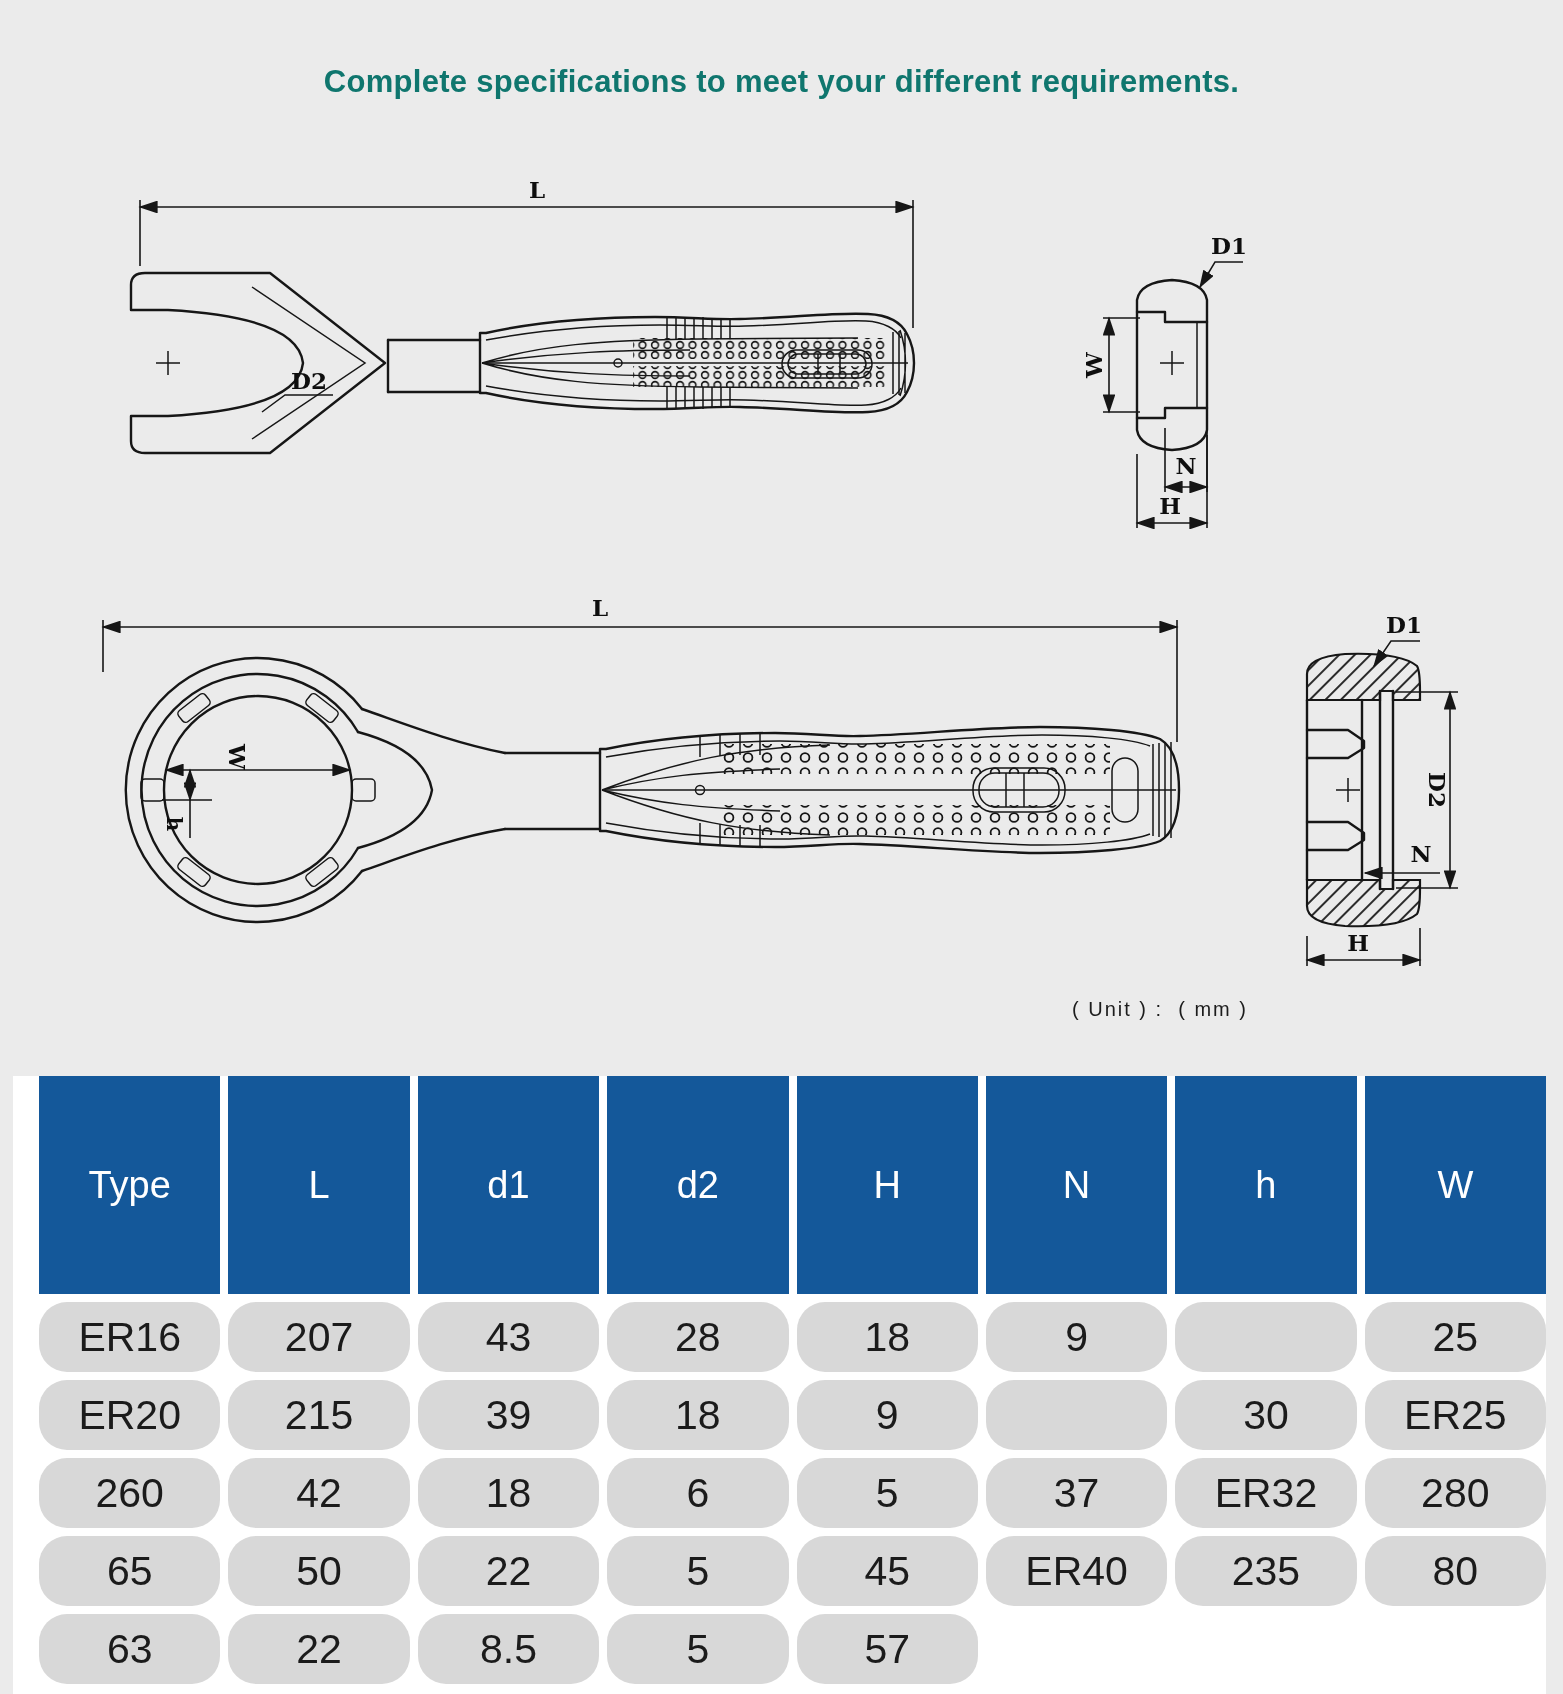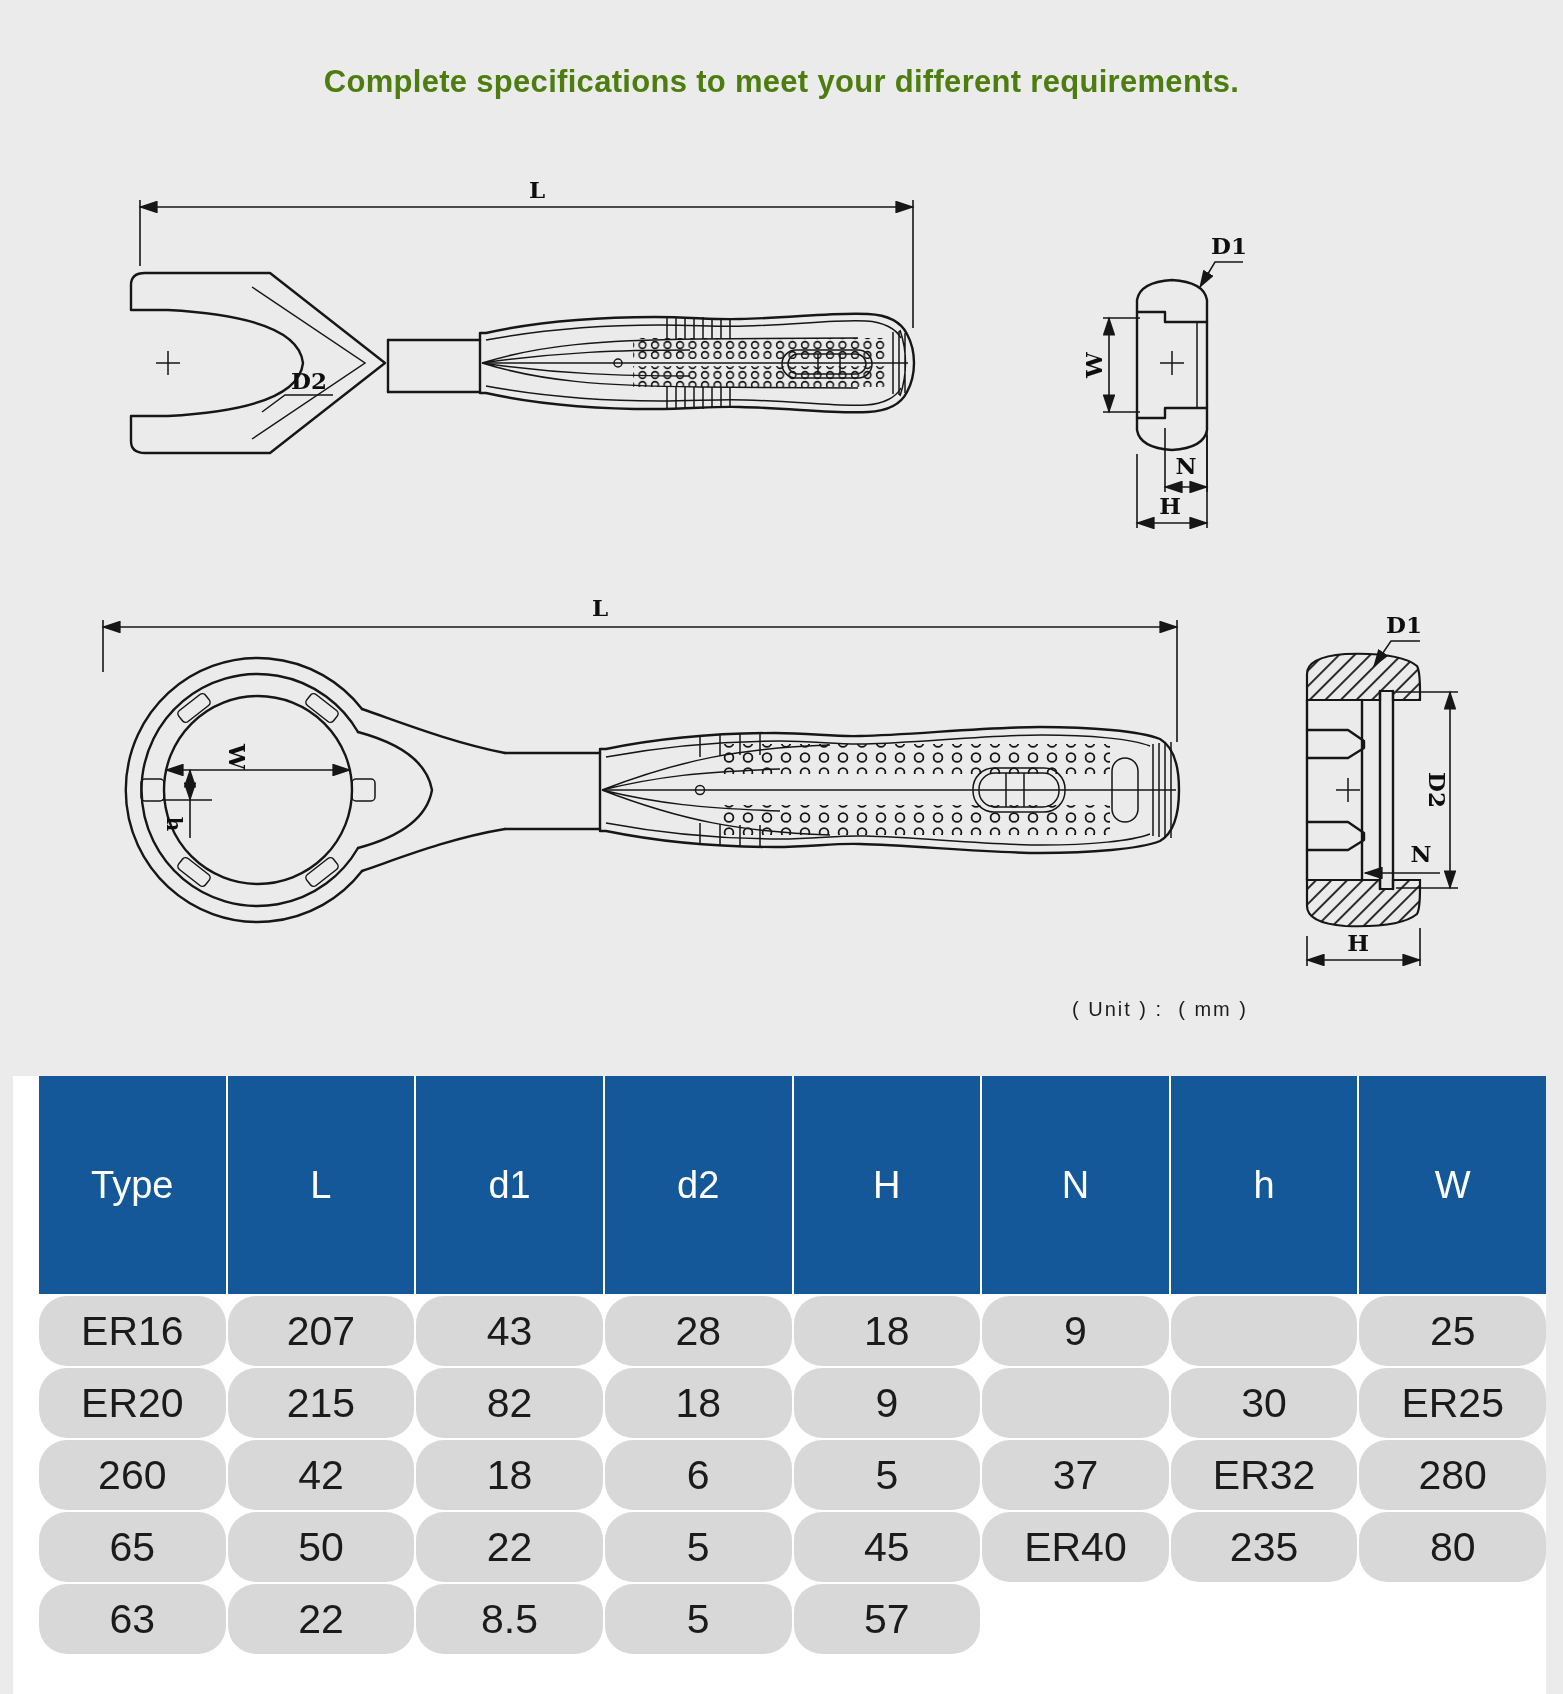--- a/index.html
+++ b/index.html
@@ -4,41 +4,41 @@
 <style>
   html,body { margin:0; padding:0; background:#ebebeb; }
   .page {
     position:relative; width:1563px; height:1694px;
     background:#ebebeb; overflow:hidden;
     font-family:"Liberation Sans", sans-serif;
   }
   .title {
     position:absolute; top:64px; left:0; width:100%;
     text-align:center; font-size:31px; font-weight:bold;
-    color:#4d7c0f; letter-spacing:0.3px;
+    color:#0f766e; letter-spacing:0.3px;
   }
   svg.drawings { position:absolute; left:0; top:0; }
   .ln   { fill:none; stroke:#161616; stroke-width:2.4; stroke-linejoin:round; stroke-linecap:round; }
   .thin { fill:none; stroke:#161616; stroke-width:1.5; }
   .dim  { fill:none; stroke:#161616; stroke-width:1.6; }
   .dlbl { font-family:"DejaVu Serif", serif; font-weight:bold; font-size:23px; fill:#0e0e0e; }
   .dlbl-s { font-family:"DejaVu Serif", serif; font-weight:bold; font-size:20px; fill:#0e0e0e; }
   .unit-note {
     position:absolute; top:998px; left:1072px; width:280px;
     font-size:20px; color:#1c1c1c; letter-spacing:2px; white-space:pre;
   }
   .table-wrap {
     position:absolute; left:13px; top:1076px; width:1533px; height:618px;
     background:#ffffff;
   }
   .grid {
     display:grid;
     grid-template-columns:repeat(8, 1fr);
     grid-template-rows:218px repeat(5, 70px);
-    gap:2px;
+    gap:8px;
     margin-left:26px;
   }
   .th {
     background:#14589a; color:#ffffff;
     display:flex; align-items:center; justify-content:center;
     font-size:38px; font-weight:normal;
   }
   .td {
     background:#d8d8d8; color:#1b1b1b;
     display:flex; align-items:center; justify-content:center;
@@ -230,21 +230,21 @@
         <div class="td">ER16</div>
         <div class="td">207</div>
         <div class="td">43</div>
         <div class="td">28</div>
         <div class="td">18</div>
         <div class="td">9</div>
         <div class="td"></div>
         <div class="td">25</div>
         <div class="td">ER20</div>
         <div class="td">215</div>
-        <div class="td">82</div>
+        <div class="td">39</div>
         <div class="td">18</div>
         <div class="td">9</div>
         <div class="td"></div>
         <div class="td">30</div>
         <div class="td">ER25</div>
         <div class="td">260</div>
         <div class="td">42</div>
         <div class="td">18</div>
         <div class="td">6</div>
         <div class="td">5</div>

